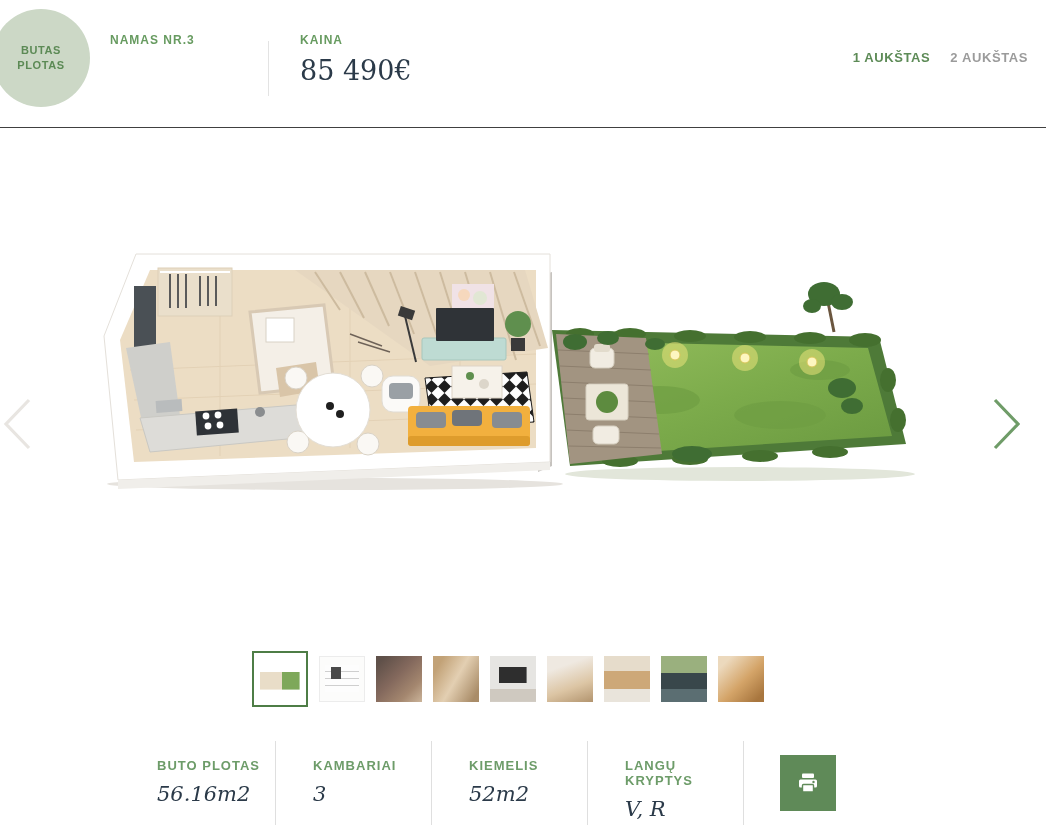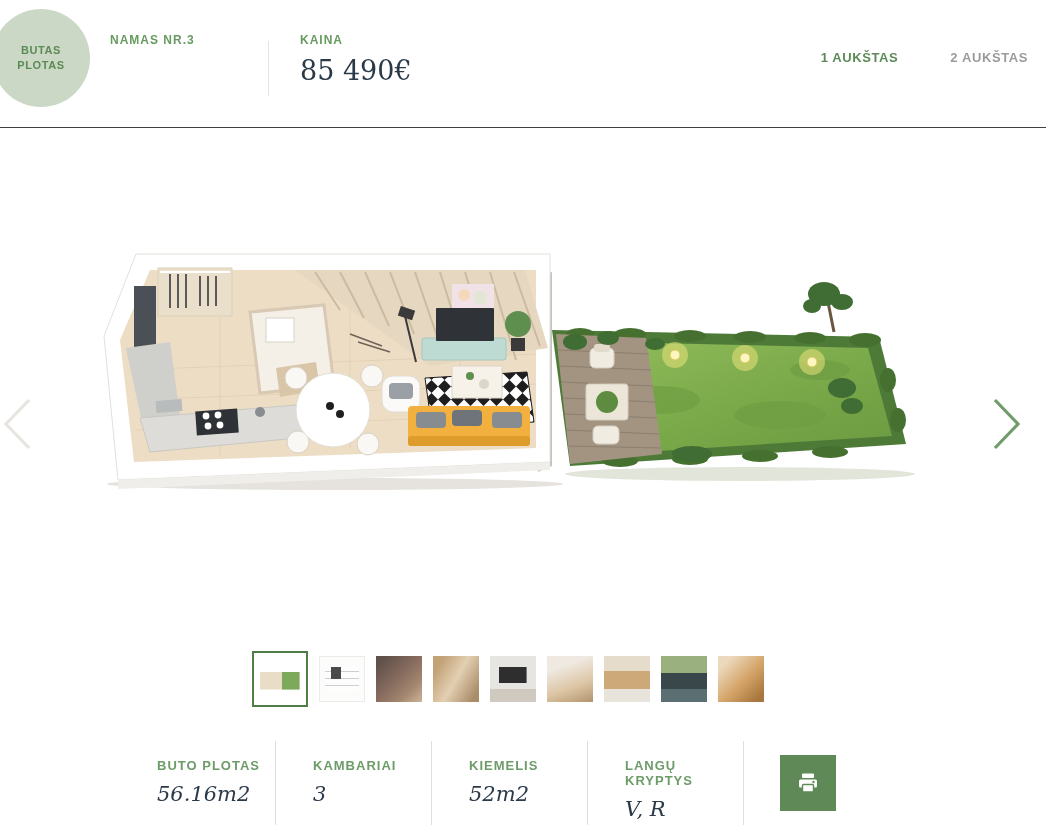--- a/index.html
+++ b/index.html
@@ -10,21 +10,21 @@
   .header { position:relative; height:128px; background:#fff; border-bottom:1px solid #404040; }
   .badge { position:absolute; left:-8px; top:9px; width:98px; height:98px; border-radius:50%;
            background:#ccd8c6; display:flex; align-items:center; justify-content:center;
            text-align:center; }
   .badge span { color:#5c8a55; font-size:11px; font-weight:bold; letter-spacing:.6px; line-height:1.35; }
   .title-block { position:absolute; left:110px; top:33px; }
   .label-green { color:#679b60; font-size:12px; font-weight:bold; letter-spacing:1px; }
   .big-serif { font-family:"DejaVu Serif", serif; font-size:27px; color:#2b3a49; margin-top:8px; }
   .hdr-divider { position:absolute; left:268px; top:41px; height:55px; width:1px; background:#e3e3e3; }
   .price-block { position:absolute; left:300px; top:33px; }
-  .floor-tabs { position:absolute; right:18px; top:50px; display:flex; gap:52px; }
+  .floor-tabs { position:absolute; right:18px; top:50px; display:flex; gap:20px; }
   .floor-tab { font-size:13px; font-weight:bold; letter-spacing:.6px; color:#9b9b9b; cursor:pointer; }
   .floor-tab.active { color:#5d8b57; }
 
   
   .hero { position:relative; height:520px; background:#fff; }
   .floorplan-wrap { position:absolute; left:100px; top:122px; width:815px; height:240px; }
   .chevron { position:absolute; top:268px; width:34px; height:56px; cursor:pointer; background:none; border:none; }
   .chevron.prev { left:0; }
   .chevron.next { right:22px; }
 

